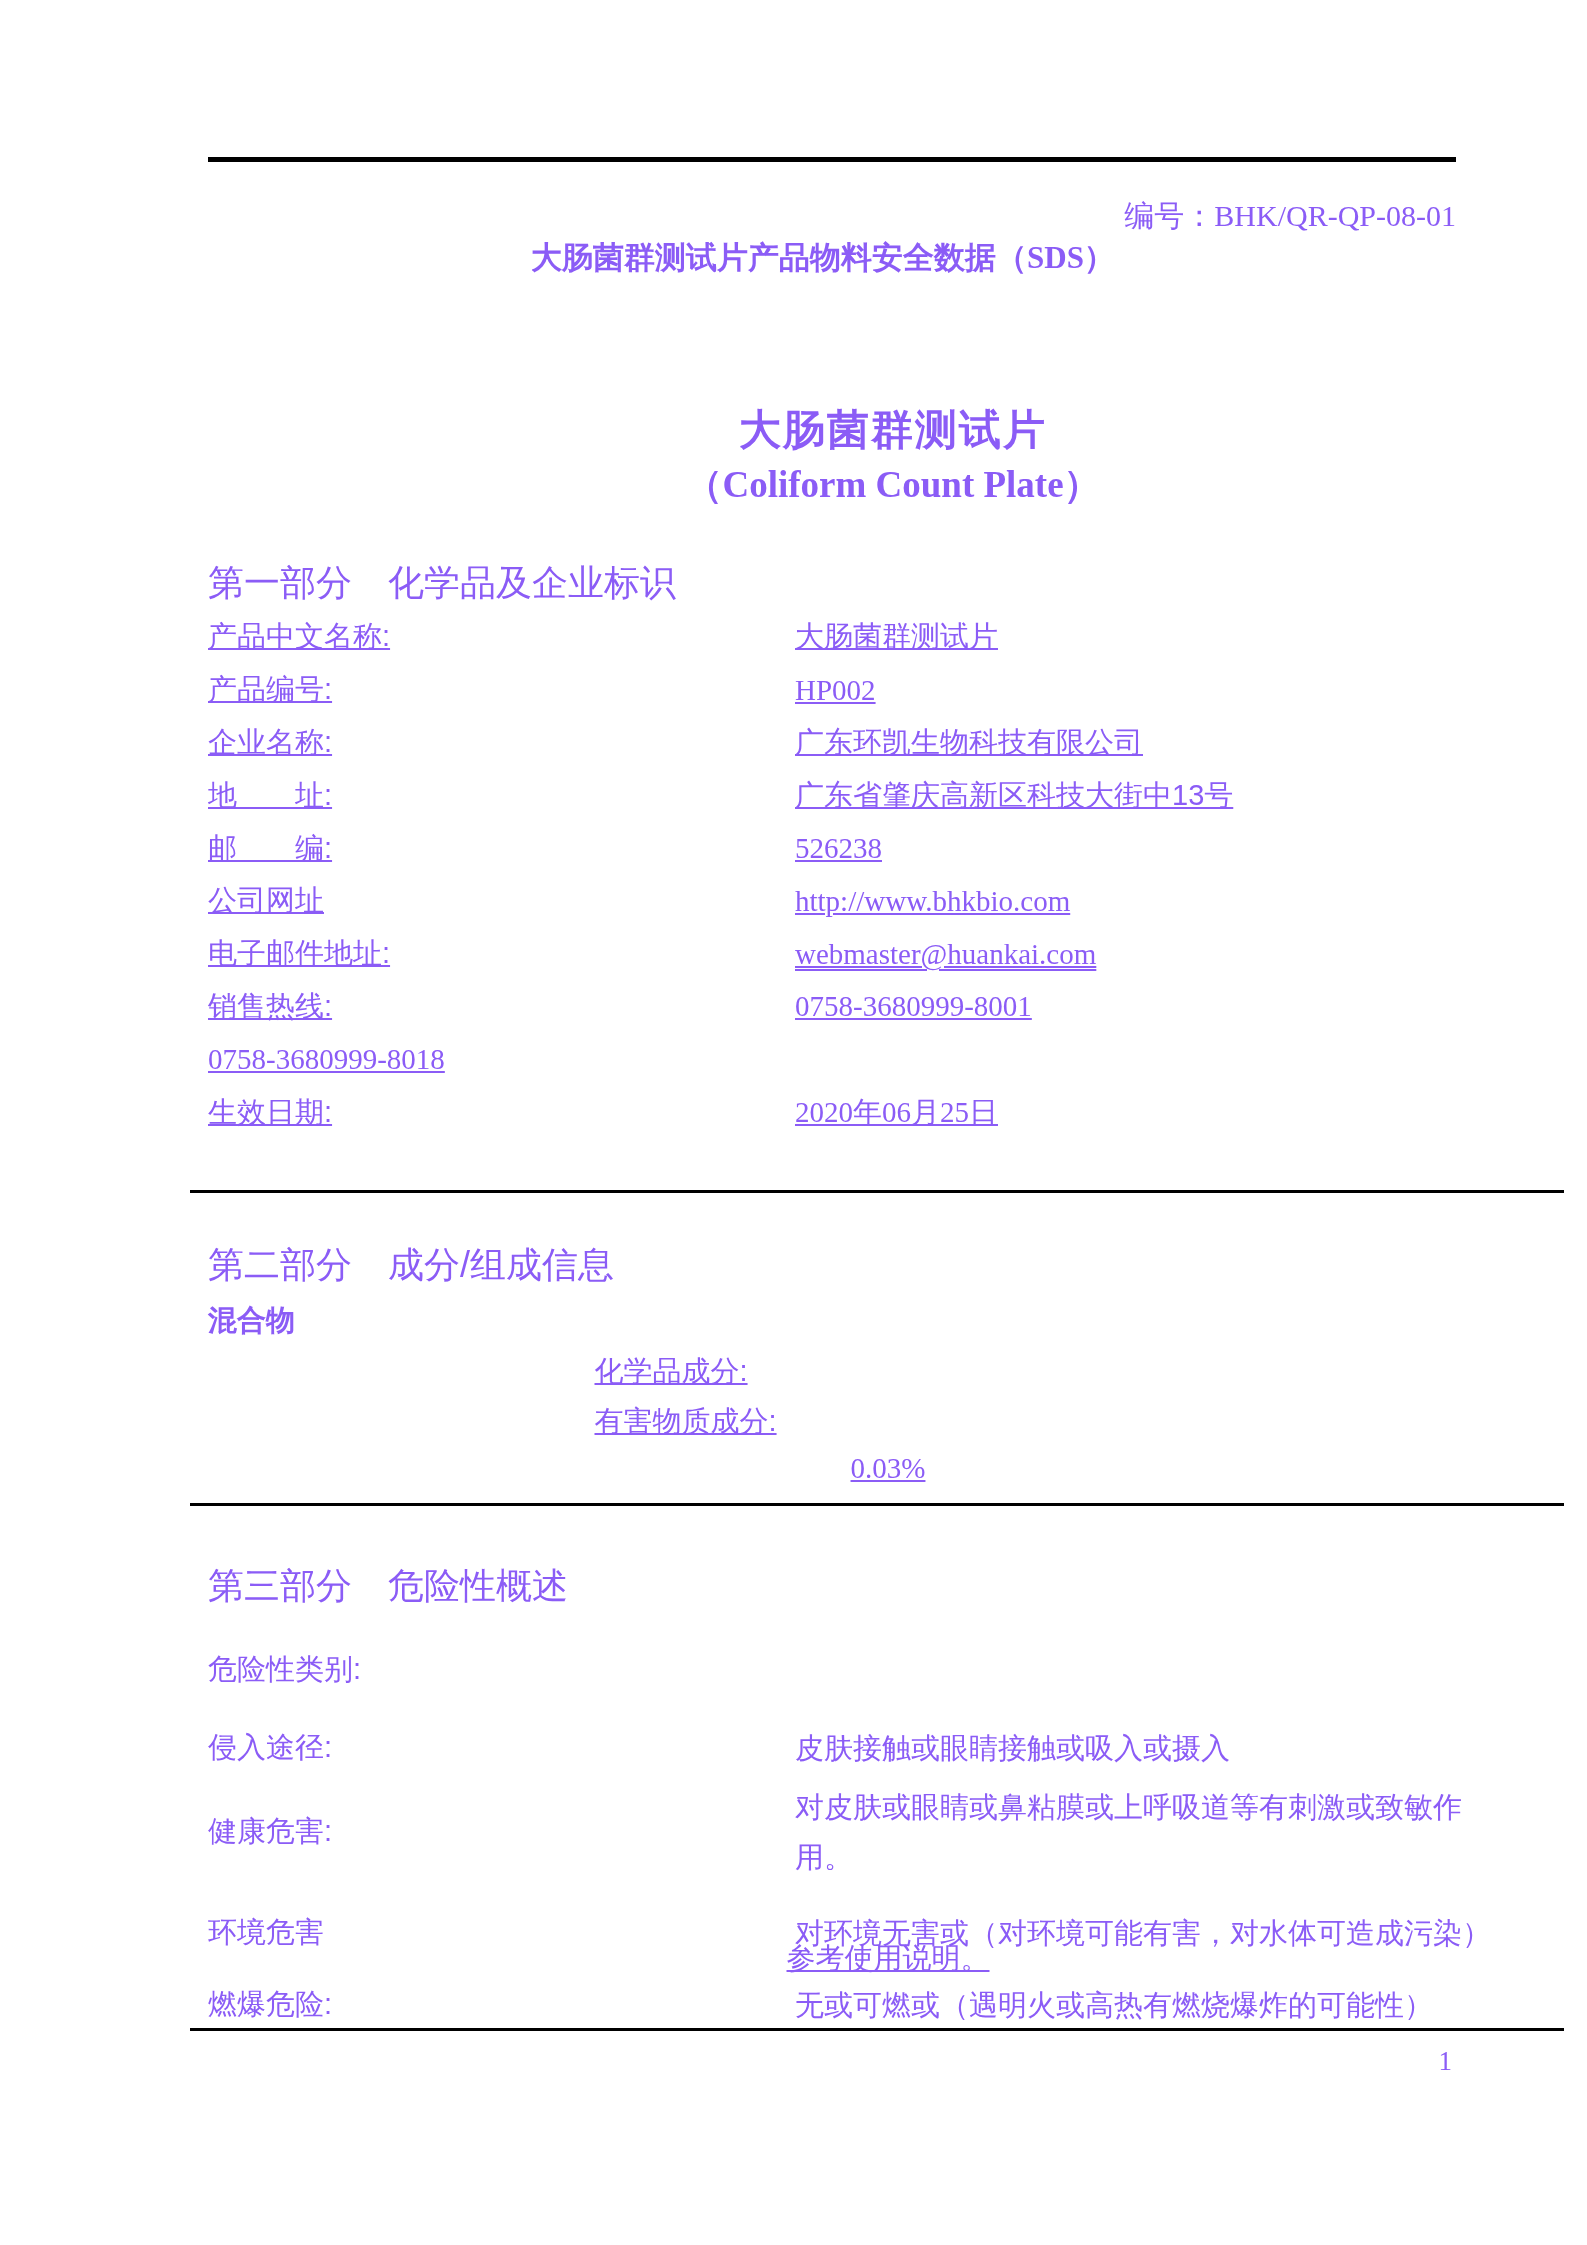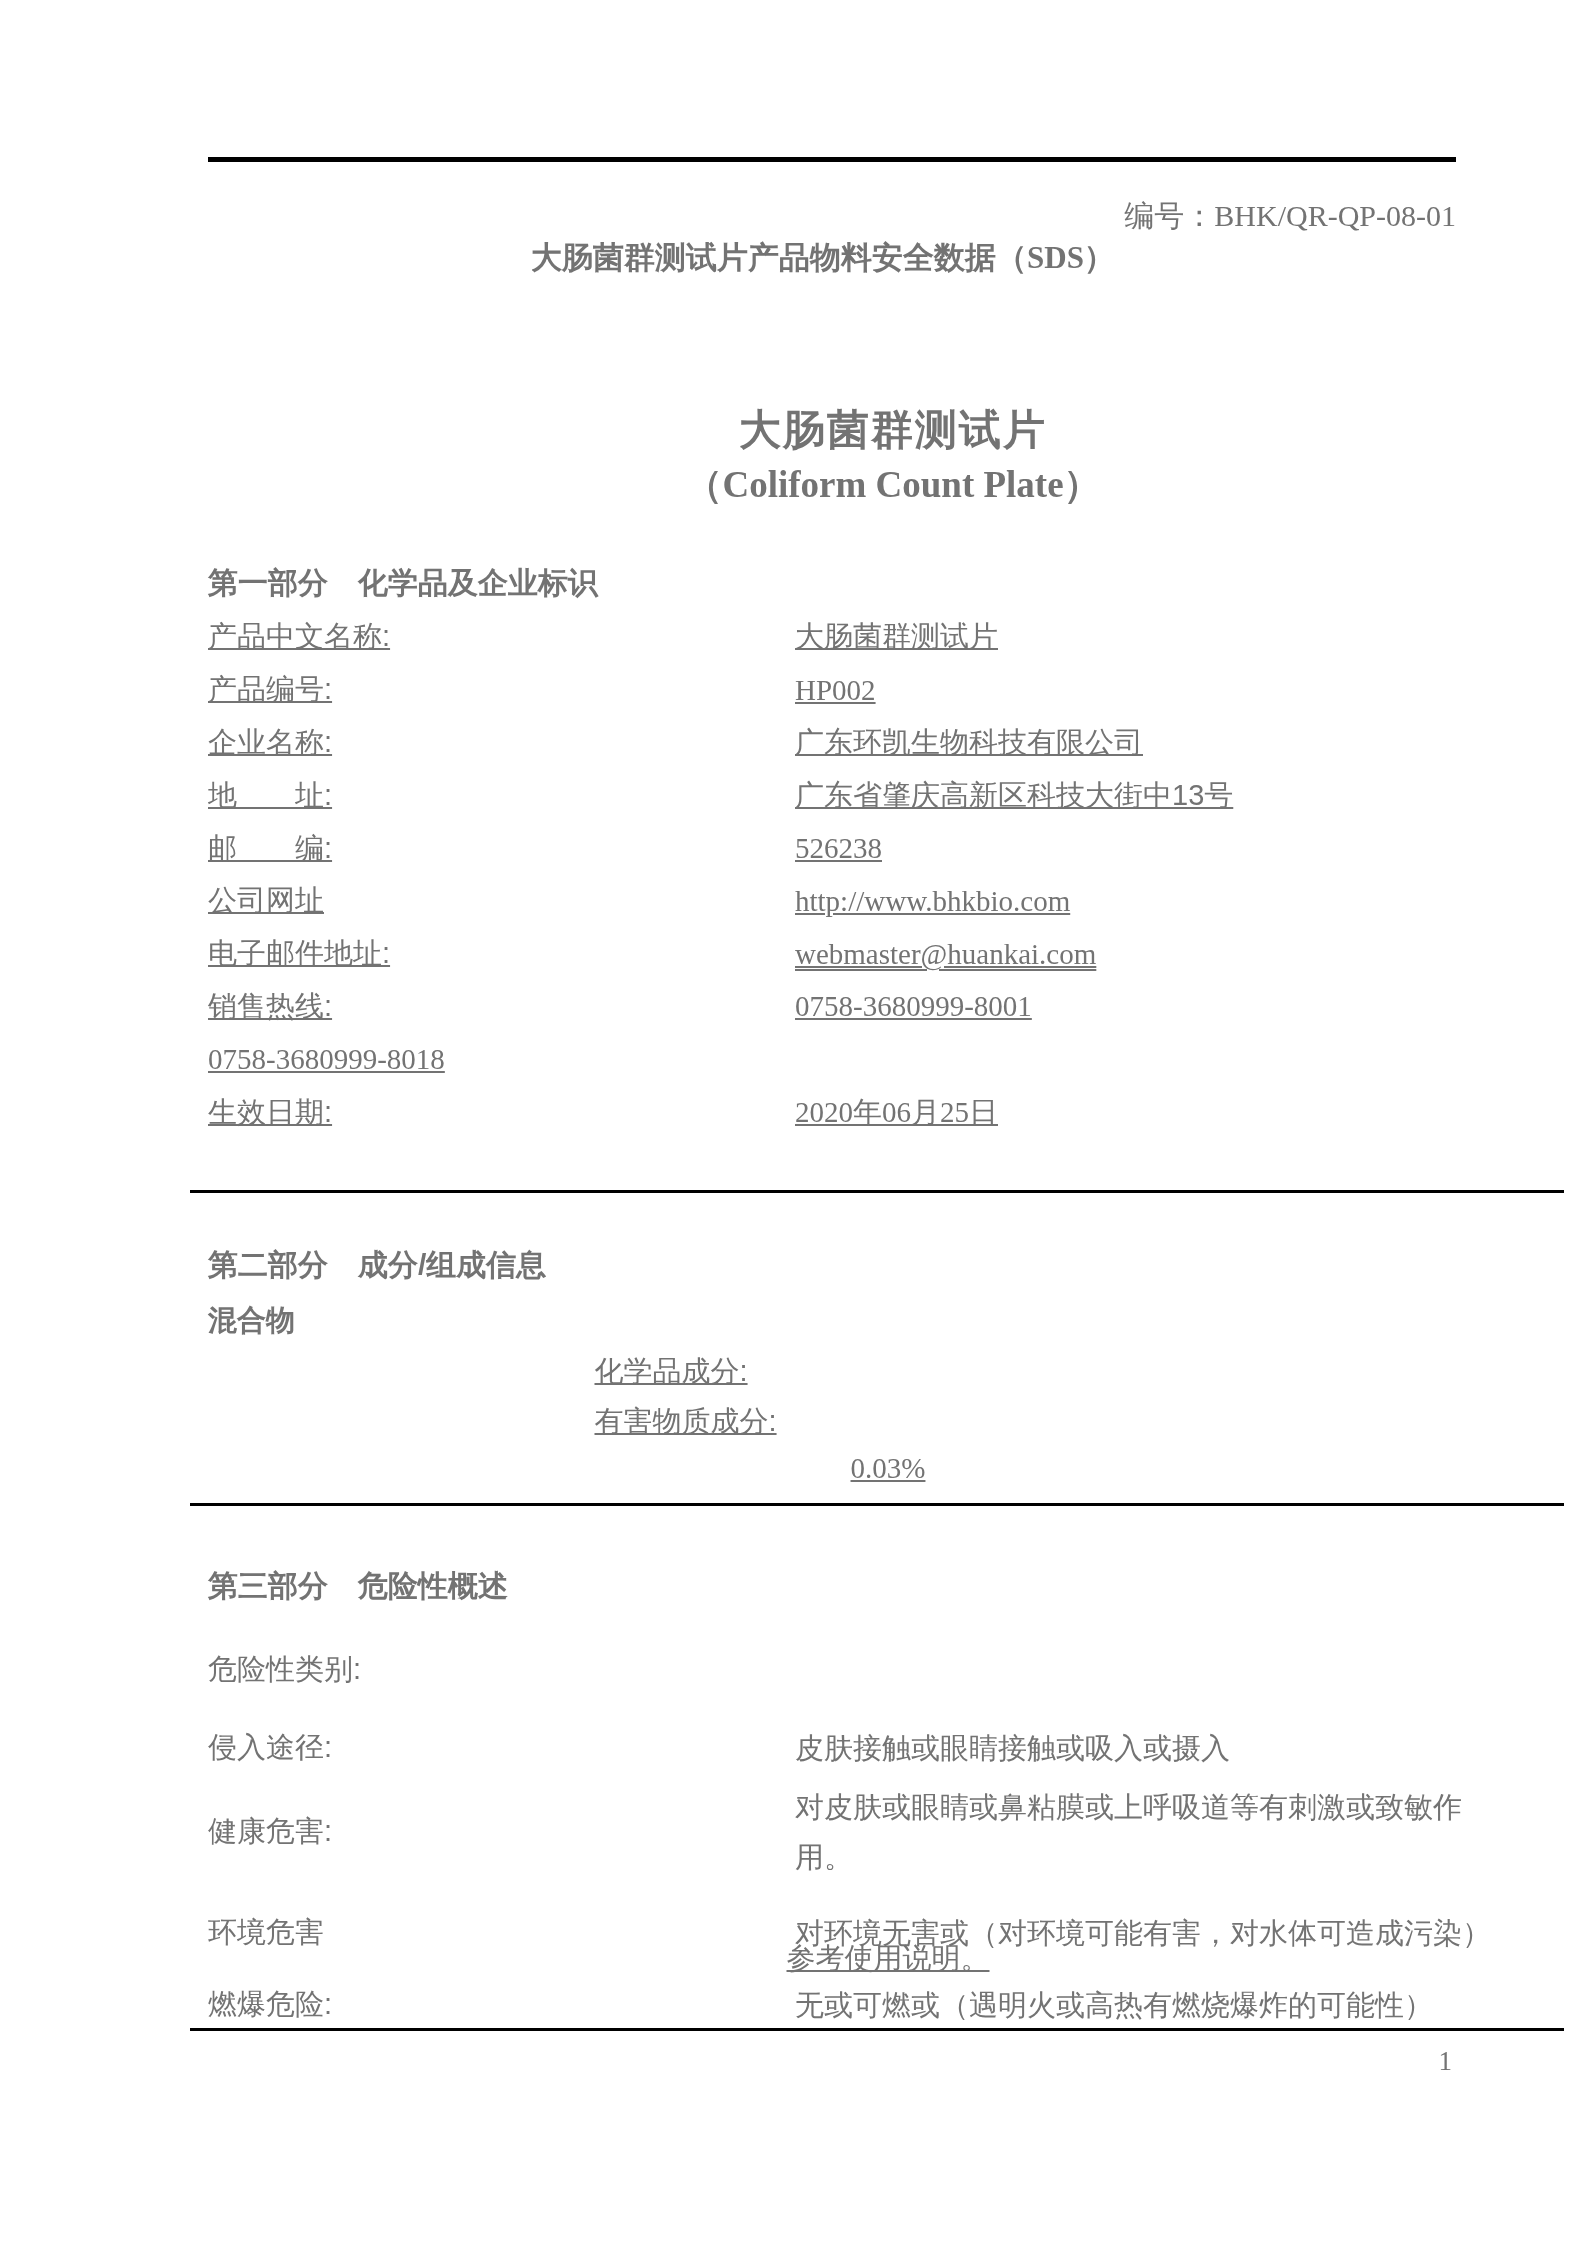--- a/index.html
+++ b/index.html
@@ -1,21 +1,21 @@
 <!DOCTYPE html>
 <html><head>
 <meta charset="utf-8">
 <style>
   html, body { margin: 0; padding: 0; background: #e8e8e8; }
   .page {
     position: relative;
     width: 1587px;
     height: 2245px;
     background: #ffffff;
-    color: #737373;
+    color: #8b5cf6;
     font-family: "Liberation Sans", sans-serif;
     overflow: hidden;
   }
 
   
   .top-rule {
     position: absolute; left: 208px; top: 157px;
     width: 1248px; height: 5px; background: #000;
   }
   .rule { position: absolute; left: 190px; width: 1374px; height: 3px; background: #000; }
@@ -36,21 +36,21 @@
   }
 
   
   .title-block { position: absolute; left: 208px; top: 402px; width: 1370px; text-align: center; }
   .title-cn { font-size: 42px; font-weight: 700; line-height: 56px; letter-spacing: 2px; }
   .title-en { font-family: "Liberation Serif", serif; font-size: 37px; font-weight: 700; line-height: 54px; }
 
   
   .sec-head {
     position: absolute; left: 208px;
-    font-size: 30px; font-weight: 700; line-height: 44px; white-space: nowrap;
+    font-size: 36px; font-weight: 400; line-height: 44px; white-space: nowrap;
   }
   .sec1-head { top: 561px; }
   .sec2-head { top: 1243px; }
   .sec3-head { top: 1564px; }
 
   .subhead-bold {
     position: absolute; left: 208px; top: 1301px;
     font-size: 29px; font-weight: 700; line-height: 38px;
   }
 

